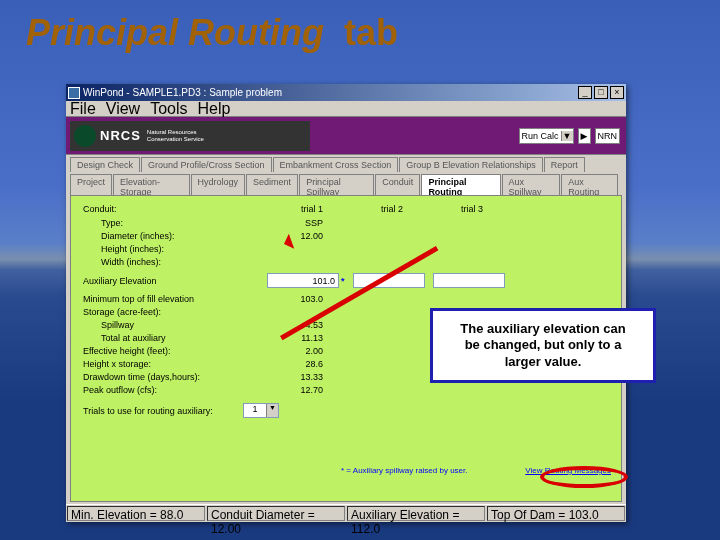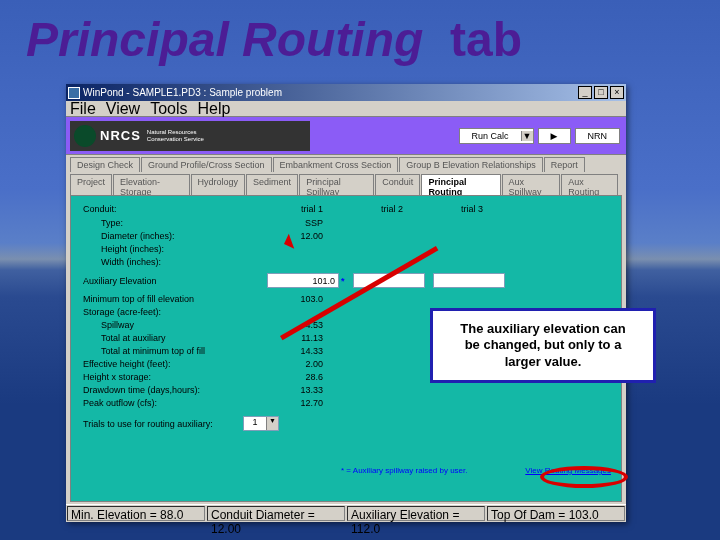--- a/index.html
+++ b/index.html
@@ -1,37 +1,37 @@
 <!DOCTYPE html>
 <html><head>
 <meta charset="utf-8">
 <style>
   *{box-sizing:border-box;margin:0;padding:0;font-family:Tahoma,Arial,sans-serif}
   body{width:720px;height:540px;overflow:hidden;background:linear-gradient(to bottom,#3a5fb8 0%,#4a6fc8 35%,#5a7fc8 45%,#7a8faf 48%,#4060a0 50%,#2a4a90 55%,#1a3a80 75%,#1a3a80 100%)}
-  .slide-title{font-style:italic;font-size:48px;font-weight:bold;color:#4c1d95;padding:12px 0 0 26px}
+  .slide-title{font-style:italic;font-size:36px;font-weight:bold;color:#a16207;padding:12px 0 0 26px}
   .slide-title .tab-word{font-style:normal}
   .app{position:absolute;left:66px;top:84px;width:560px;height:438px;background:#d4d0c8;box-shadow:2px 2px 6px rgba(0,0,0,.5);font-size:9px;color:#000}
   .titlebar{height:17px;background:linear-gradient(to right,#0a2464,#a6c0e8);display:flex;align-items:center;padding:0 2px;color:#fff;font-size:10px}
   .titlebar .appicon{width:12px;height:12px;background:#3a6ea5;margin-right:3px;border:1px solid #fff}
   .titlebar .caps{display:flex;margin-left:auto;gap:2px}
   .capbtn{width:14px;height:13px;background:#d4d0c8;border:1px solid #000;color:#000;font-size:9px;line-height:10px;text-align:center;font-family:Marlett,Arial}
   .menubar{height:16px;display:flex;align-items:center;padding-left:4px;gap:10px;background:#d4d0c8;border-bottom:1px solid #808080;font-size:16px}
-  .banner{height:38px;display:flex;align-items:center;background:#8b5cf6;border-bottom:1px solid #808080}
+  .banner{height:38px;display:flex;align-items:center;background:#701a75;border-bottom:1px solid #808080}
   .banner-logo{width:240px;height:30px;background:#333;margin-left:4px;display:flex;align-items:center;color:#fff;font-size:10px}
   .banner-logo .usda{width:22px;height:22px;background:#0a4a2a;border-radius:50%;margin:0 4px}
   .banner-logo .nrcs{font-weight:bold;font-size:13px;letter-spacing:1px;margin-right:6px}
   .banner-logo .sub{font-size:6px;line-height:7px}
   .banner-right{margin-left:auto;display:flex;gap:4px;padding-right:6px}
   .dropc{display:inline-flex;align-items:center;border:1px solid #808080;background:#fff;height:16px;font-size:9px}
-  .dropc .val{padding:0 12px}
+  .dropc .val{padding:0 2px}
   .dropc .ar{width:12px;text-align:center;background:#d4d0c8;border-left:1px solid #808080}
   .tabrow{display:flex;gap:1px;padding:2px 8px 0 4px;font-size:9px}
   .tab{background:#d4d0c8;border:1px solid #808080;border-bottom:none;padding:2px 6px;color:#555}
   .tab.active{background:#fff;font-weight:bold;color:#000}
-  .workarea{position:absolute;left:4px;right:4px;top:111px;bottom:20px;background:#14b8a6;border:1px solid #808080;padding:8px 12px;font-size:9px;color:#000}
+  .workarea{position:absolute;left:4px;right:4px;top:111px;bottom:20px;background:#bef264;border:1px solid #808080;padding:8px 12px;font-size:9px;color:#000}
   .hdrrow{display:flex;margin-bottom:4px}
   .hdrrow .lbl{width:160px}
   .hdrrow .col{width:80px;text-align:right}
   .datarow{display:flex;margin-bottom:3px}
   .datarow .lbl{width:160px}
   .datarow .col{width:80px;text-align:right}
   .datarow.indent .lbl{padding-left:18px}
   .auxrow{display:flex;align-items:center;margin:6px 0}
   .auxrow .lbl{width:160px}
   .inputbox{width:72px;height:15px;border:1px solid #7f9db9;background:#fff;text-align:right;padding-right:3px;font-size:9px;margin-left:24px}
@@ -159,24 +159,20 @@
       <div class="col"></div>
     </div>
     <div class="datarow indent">
       <div class="lbl">Spillway</div>
       <div class="col">4.53</div>
     </div>
     <div class="datarow indent">
       <div class="lbl">Total at auxiliary</div>
       <div class="col">11.13</div>
     </div>
-    <div class="datarow indent">
-      <div class="lbl">Total at minimum top of fill</div>
-      <div class="col">14.33</div>
-    </div>
     <div class="datarow">
       <div class="lbl">Effective height (feet):</div>
       <div class="col">2.00</div>
     </div>
     <div class="datarow">
       <div class="lbl">Height x storage:</div>
       <div class="col">28.6</div>
     </div>
     <div class="datarow">
       <div class="lbl">Drawdown time (days,hours):</div>

